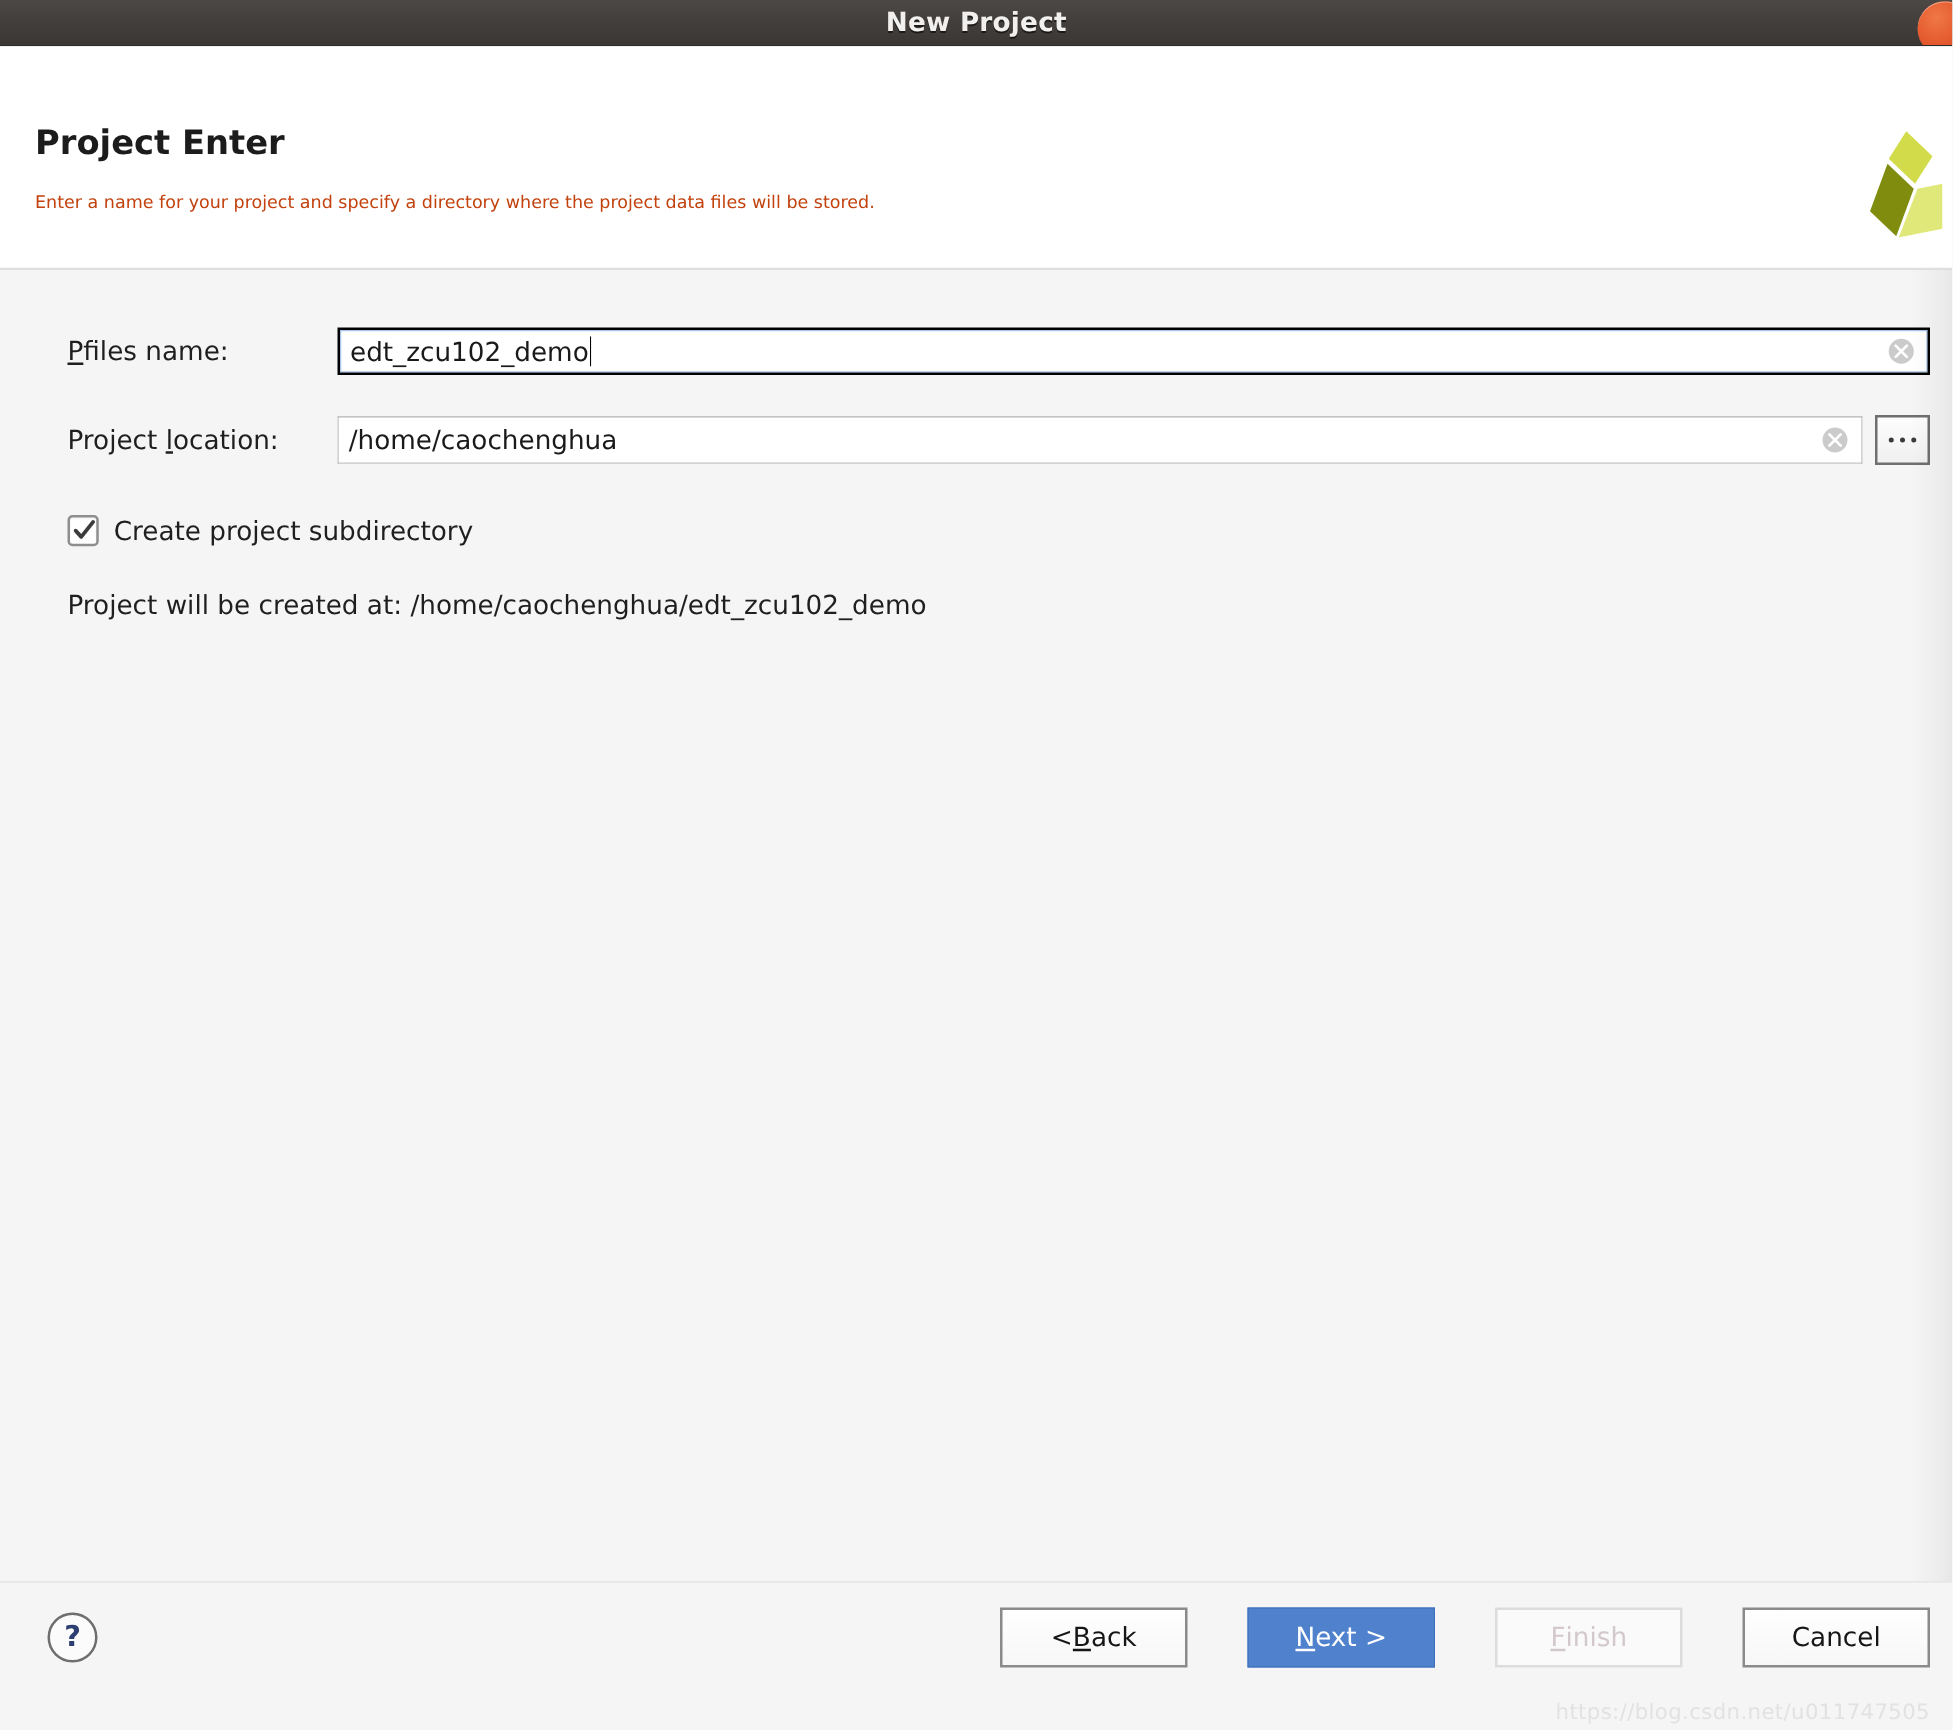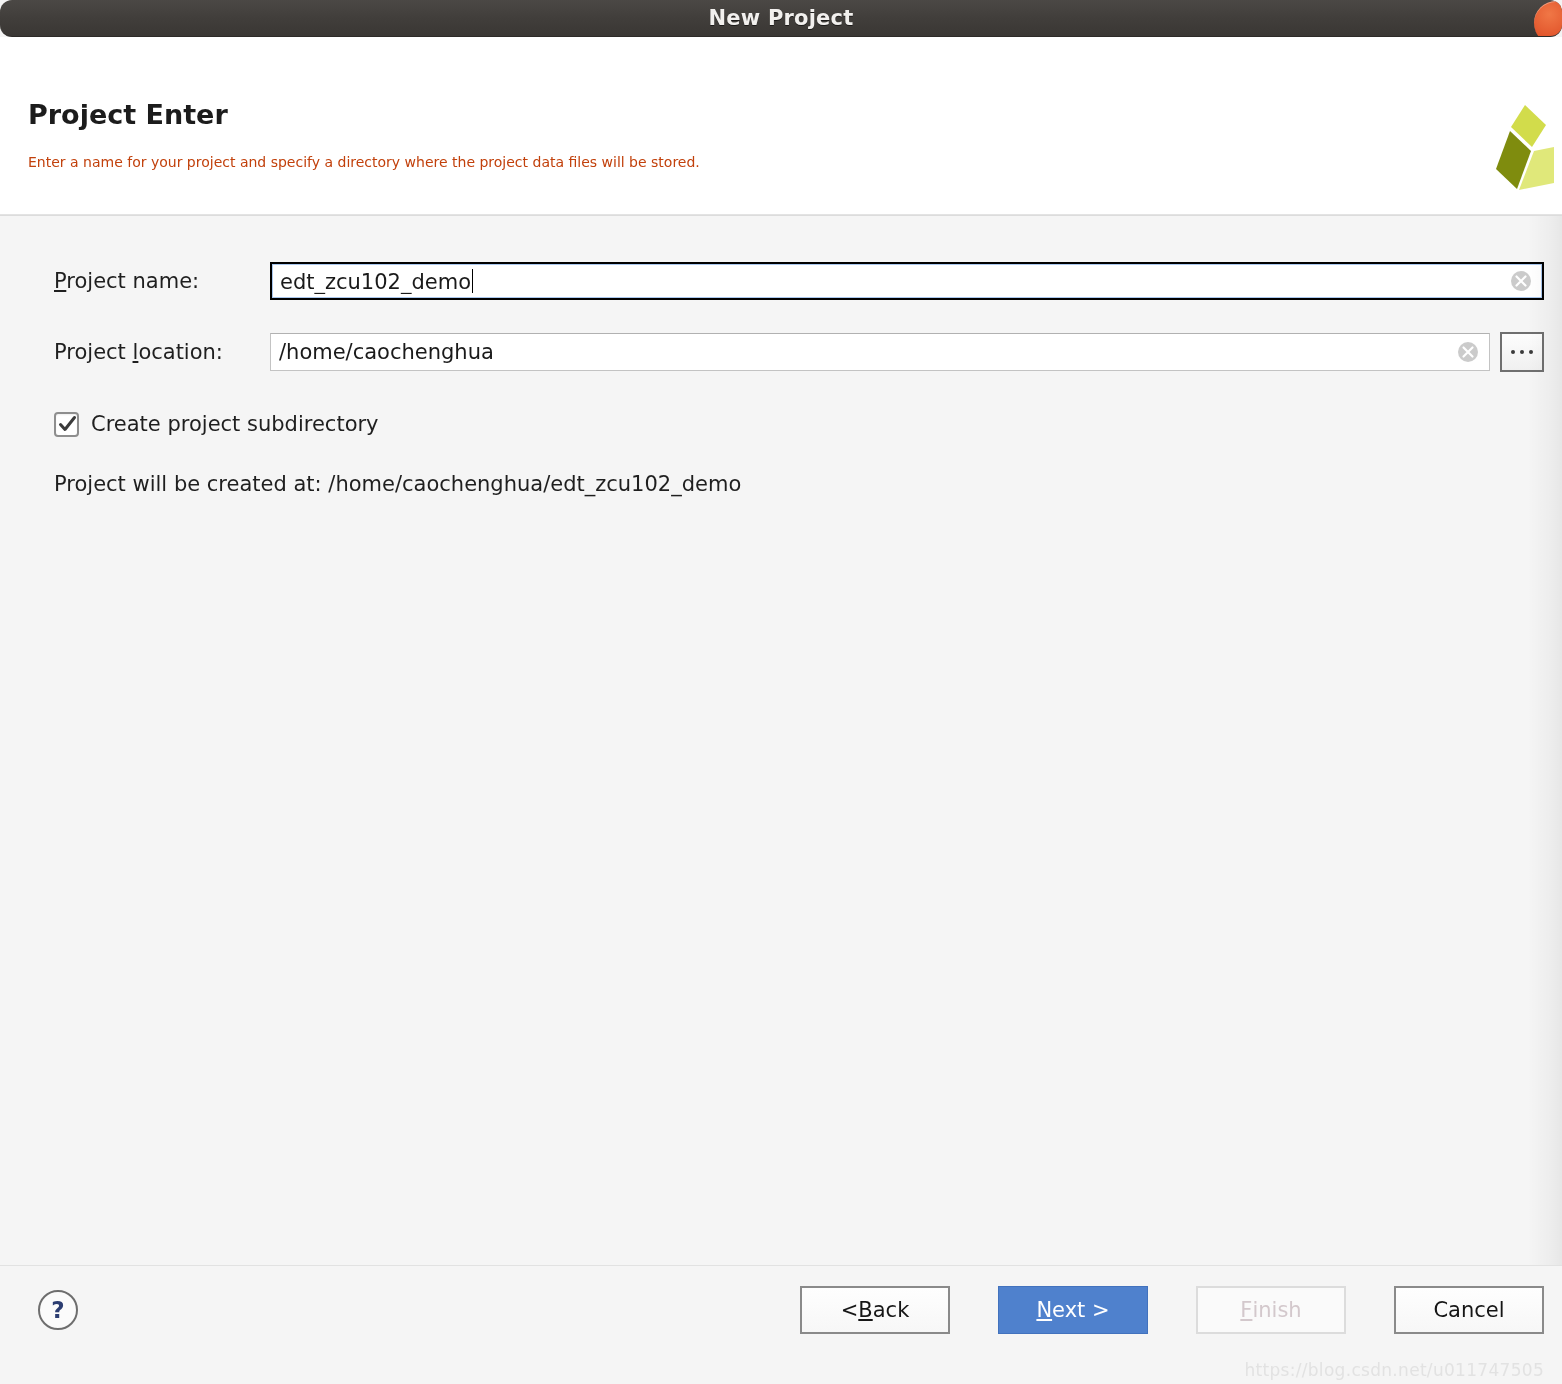--- a/index.html
+++ b/index.html
@@ -24,21 +24,20 @@
   
   .titlebar {
     position: relative;
     height: 36px;
     background: linear-gradient(to bottom, #4b4845 0%, #413e3b 50%, #3a3734 100%);
     border-bottom: 1px solid #2d2a28;
     display: flex;
     align-items: center;
     justify-content: center;
     overflow: hidden;
-    border-radius: 12px;
   }
   .titlebar-text {
     color: #f2f0ee;
     font-size: 21px;
     font-weight: bold;
     letter-spacing: 0.2px;
     text-shadow: 0 1px 0 rgba(0,0,0,0.55);
   }
   .close-btn {
     position: absolute;
@@ -180,20 +179,21 @@
     border-radius: 50%;
     background: #3a3a3a;
   }
 
   
   .checkbox-row {
     position: absolute;
     left: 54px;
     top: 196px;
     display: flex;
+    align-items: center;
   }
   .checkbox {
     width: 25px;
     height: 25px;
     border: 2px solid #8e8e8e;
     border-radius: 4px;
     background: #ffffff;
     box-sizing: border-box;
     position: relative;
     margin-right: 12px;
@@ -297,21 +297,21 @@
         <polygon points="26,28 47,48 33,86 12,66" fill="#7f8c0e"></polygon>
         <polygon points="50,48 70,44 70,80 35,87" fill="#e0e87a"></polygon>
       </svg>
     </div>
   </div>
   <div class="header-sep"></div>
 
   <div class="body-area">
 
     <div class="form-row row-name">
-      <div class="field-label lbl-name"><u>P</u><span>roject name:</span></div>
+      <div class="field-label lbl-name"><u>P</u><span>files name:</span></div>
       <div class="text-input focused">
         <span class="value"><span>edt_zcu102_demo</span><span class="caret"></span></span>
         <span class="clear-icon">
           <svg width="22" height="22" viewBox="0 0 22 22">
             <circle cx="11" cy="11" r="10" fill="#8d8d8d"></circle>
             <path d="M6.5 6.5 L15.5 15.5 M15.5 6.5 L6.5 15.5" stroke="#ffffff" stroke-width="2.2" stroke-linecap="round"></path>
           </svg>
         </span>
       </div>
     </div>

